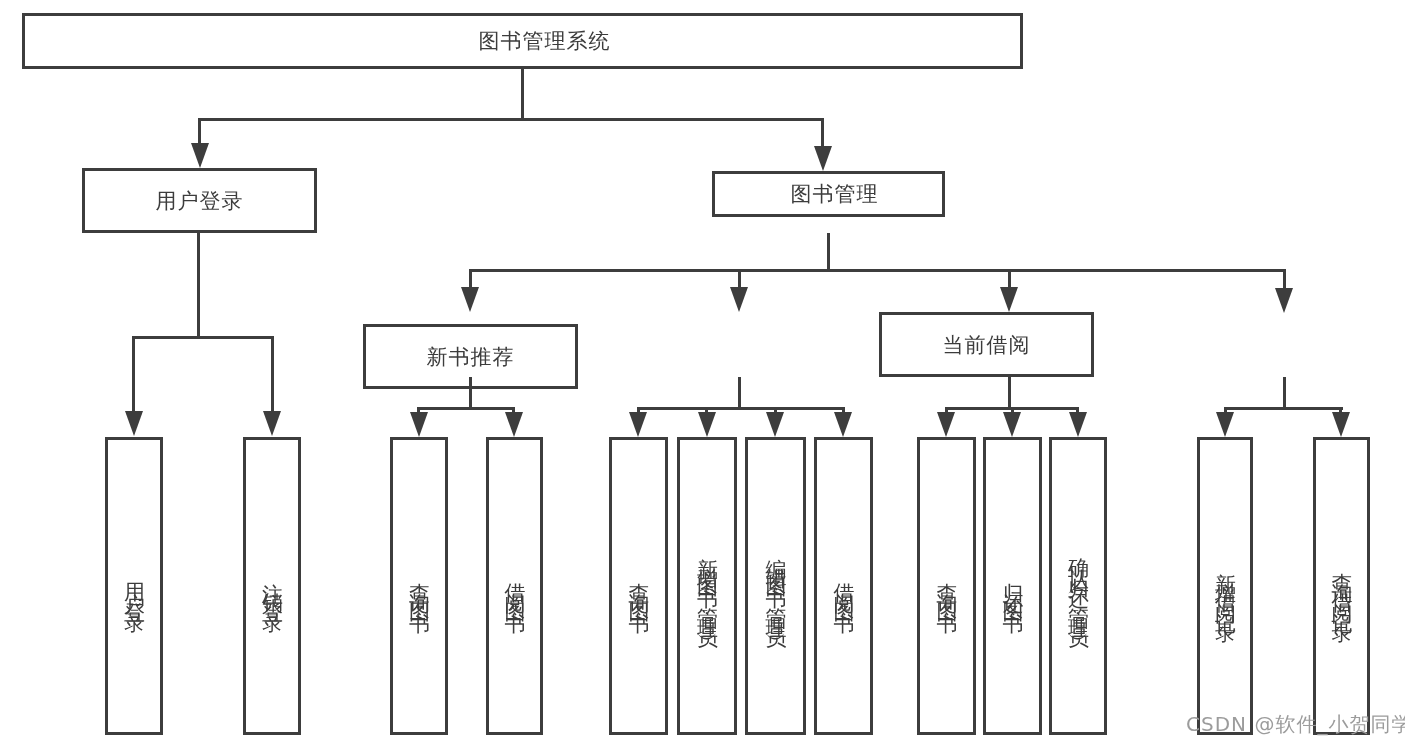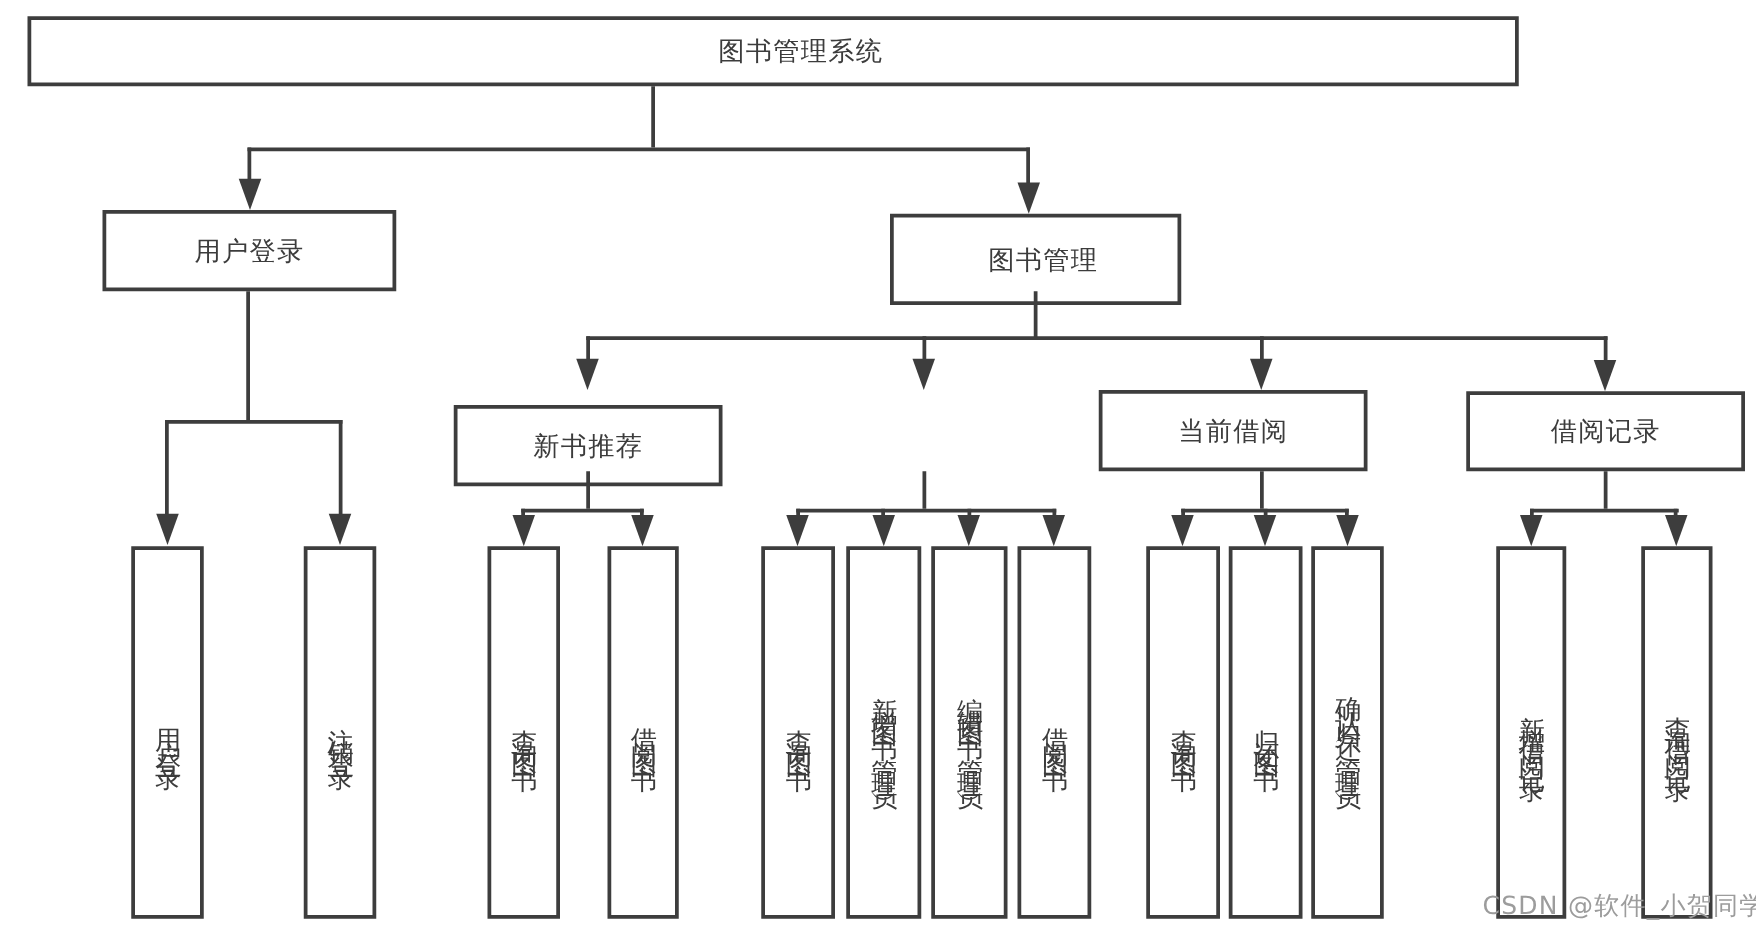--- a/index.html
+++ b/index.html
@@ -31,44 +31,41 @@
   .watermark{
     position:absolute;left:1186px;top:711px;z-index:5;
     font-size:20px;color:#9c9c9c;letter-spacing:1px;white-space:nowrap;
   }
 </style>
 </head>
 <body>
 
 <div class="canvas">
 
-  <div class="box" style="left:22px;top:13px;width:1193px;height:56px;padding-left:44px;">
+  <div class="box" style="left:22px;top:13px;width:1001px;height:56px;padding-left:44px;">
     <span>图书管理系统</span>
   </div>
 
   <div class="box" style="left:82px;top:168px;width:235px;height:65px;">
     <span>用户登录</span>
   </div>
 
-  <div class="box" style="left:712px;top:171px;width:233px;height:73px;padding-left:12px;">
+  <div class="box" style="left:712px;top:171px;width:233px;height:46px;padding-left:12px;">
     <span>图书管理</span>
   </div>
 
   <div class="box" style="left:363px;top:312px;width:215px;height:65px;margin-top:12px;">
     <span>新书推荐</span>
   </div>
 
 
   <div class="box" style="left:879px;top:312px;width:215px;height:65px;">
     <span>当前借阅</span>
   </div>
 
-  <div class="box" style="left:1173px;top:313px;width:223px;height:64px;">
-    <span>借阅记录</span>
-  </div>
 
   <div class="vbox" style="left:105px;top:437px;width:58px;height:298px;">
     <span class="vtext">用户登录</span>
   </div>
   <div class="vbox" style="left:243px;top:437px;width:58px;height:298px;">
     <span class="vtext">注销登录</span>
   </div>
 
   <div class="vbox" style="left:390px;top:437px;width:58px;height:298px;">
     <span class="vtext">查询图书</span>

